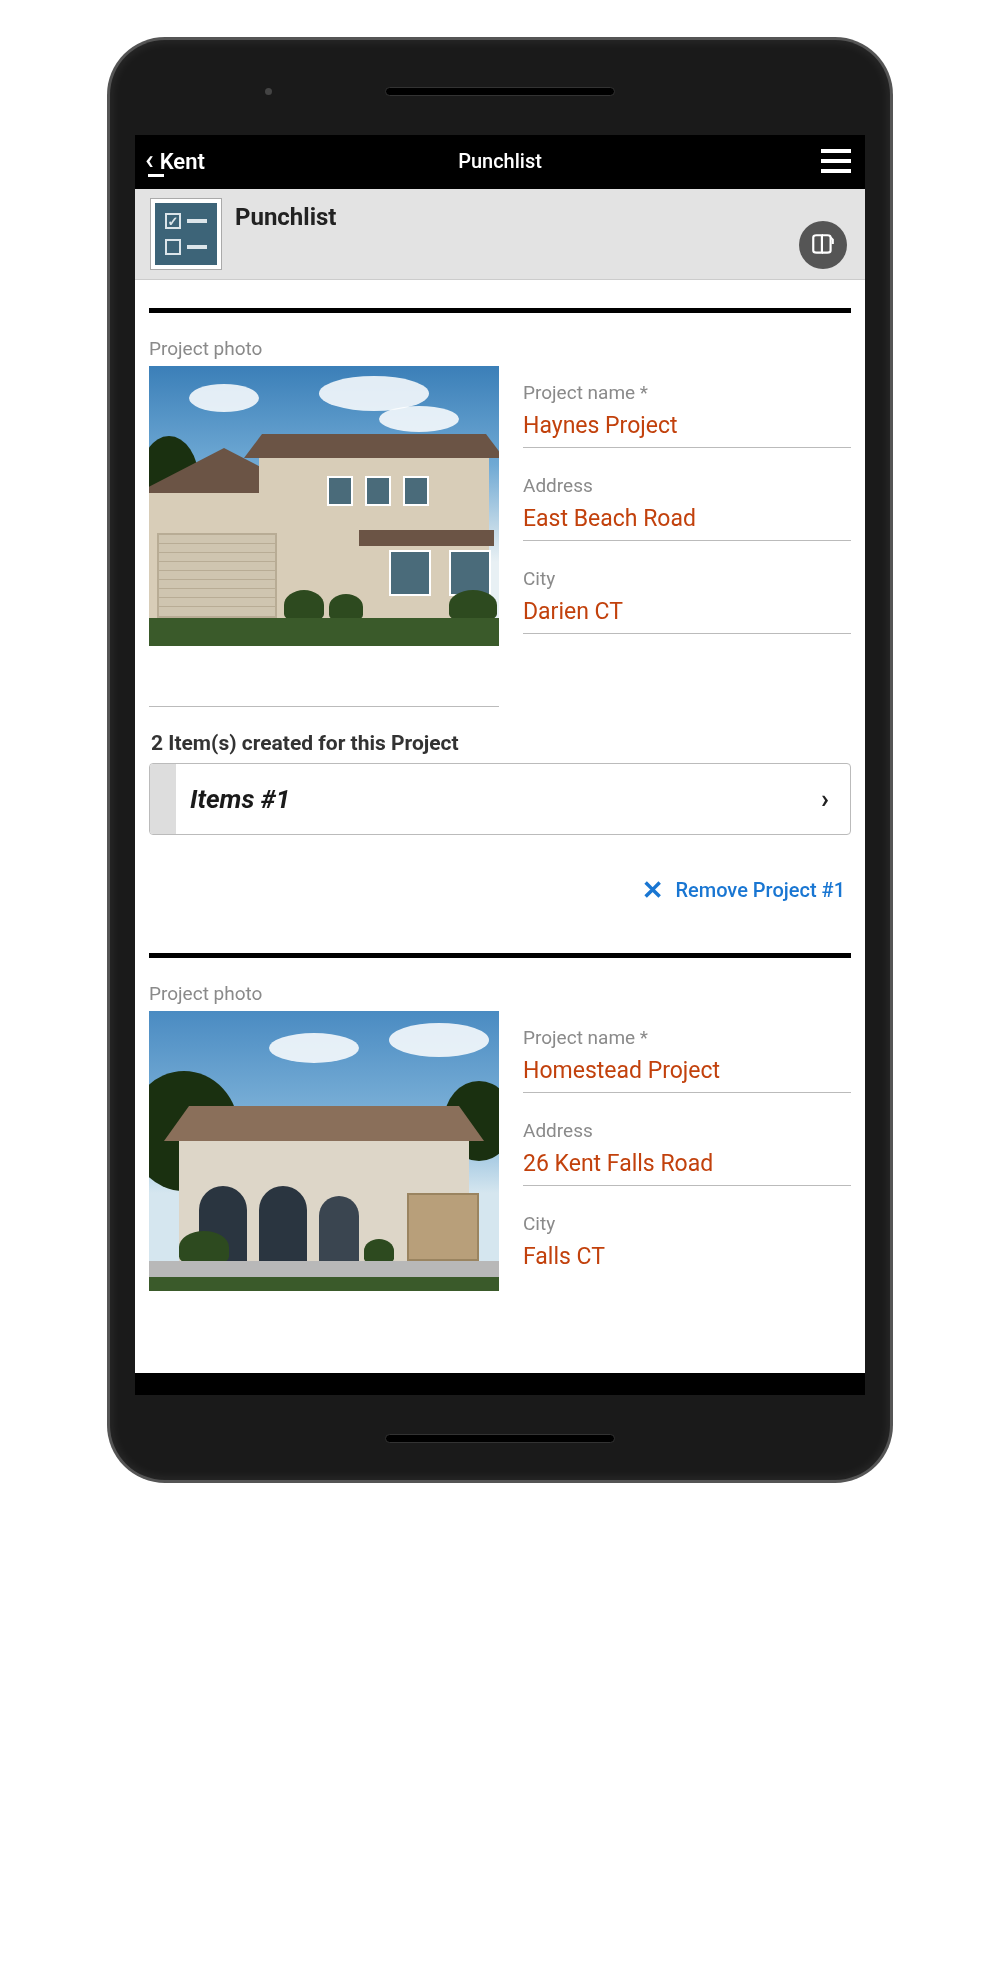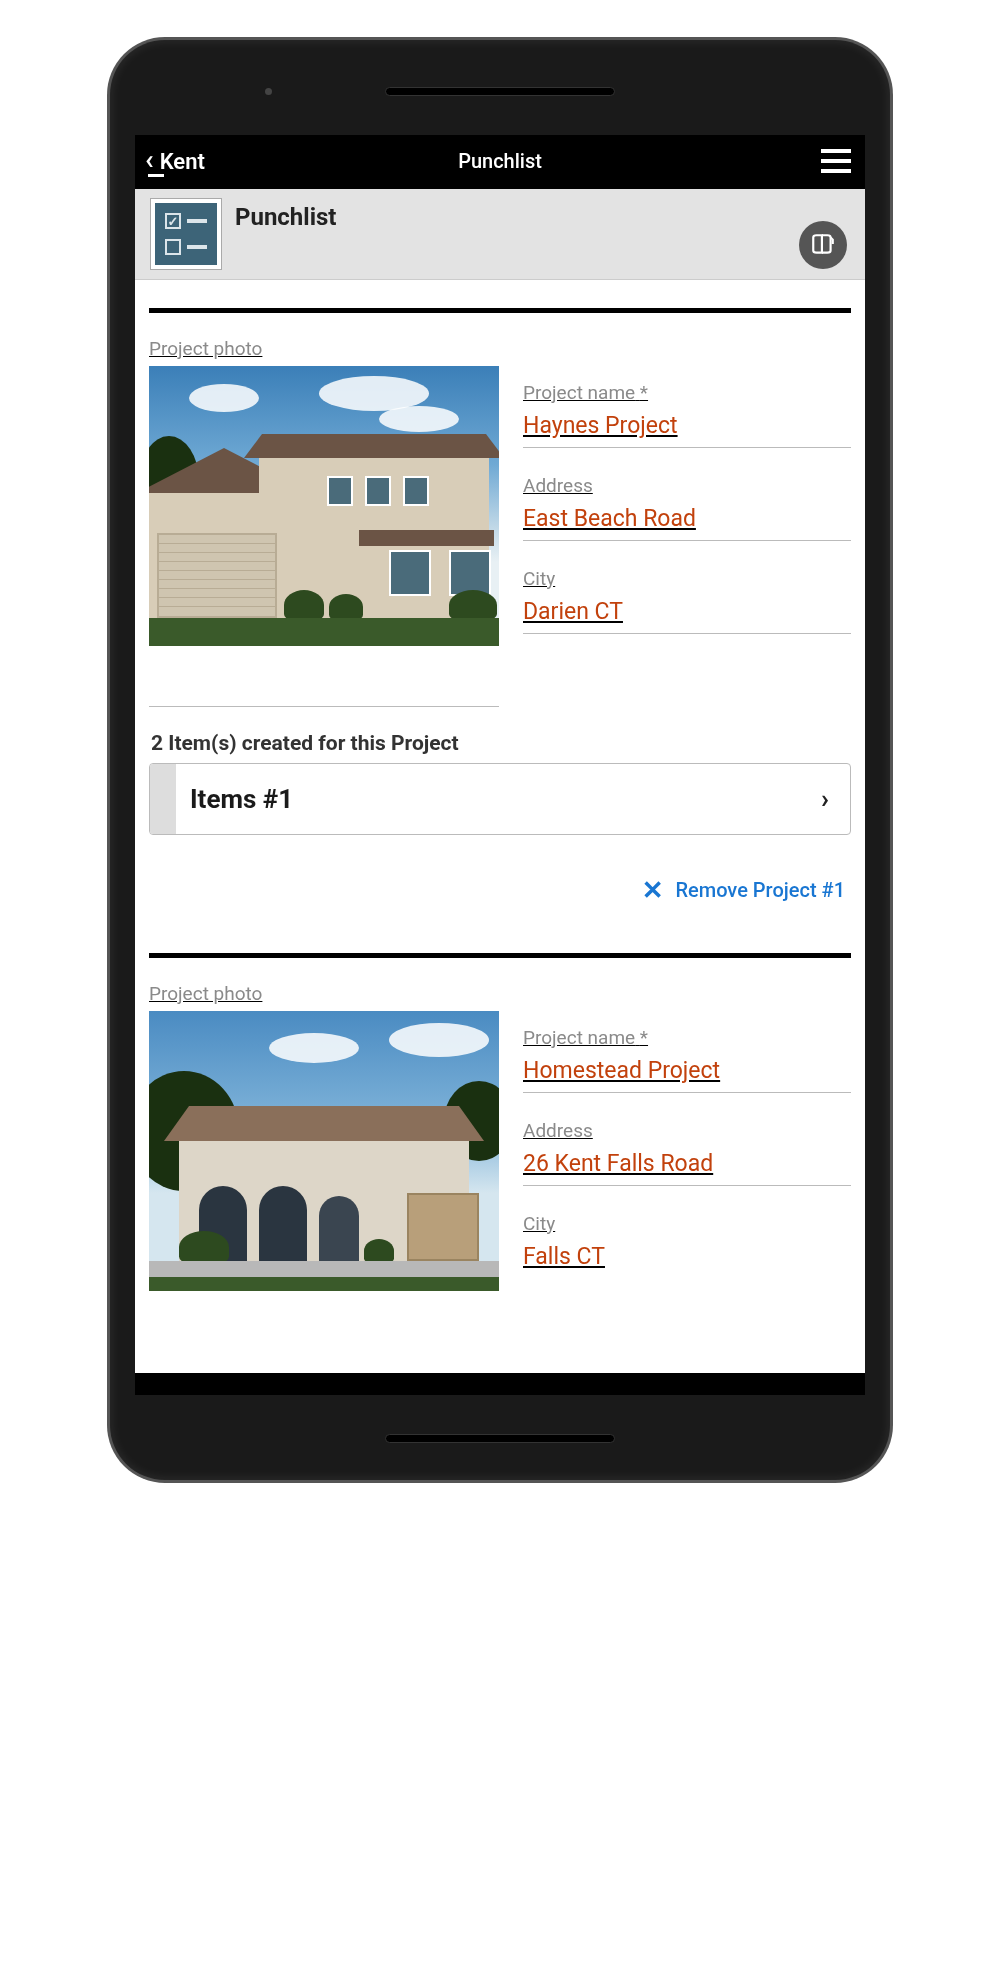--- a/index.html
+++ b/index.html
@@ -178,21 +178,20 @@
     height: 5px;
     background: #000;
     margin: 28px 14px 0 14px;
   }
   .project {
     padding: 24px 14px 0 14px;
   }
   .project-row {
     display: flex;
     gap: 24px;
-    text-decoration: underline;
   }
   .photo-col { width: 350px; }
   .fields-col { flex: 1; margin-top: 44px; }
   .label {
     color: #8a8a8a;
     font-size: 19px;
     margin-bottom: 4px;
   }
   .label .req { color: #8a8a8a; }
   .value {
@@ -253,20 +252,21 @@
     background: #ddd;
   }
   .items-label {
     flex: 1;
     display: flex;
     align-items: center;
     padding-left: 14px;
     font-size: 26px;
     font-weight: 700;
     color: #1a1a1a;
+    font-style: italic;
   }
   .items-arrow {
     width: 50px;
     display: flex;
     align-items: center;
     justify-content: center;
     font-size: 26px;
     font-weight: 700;
     color: #222;
   }

